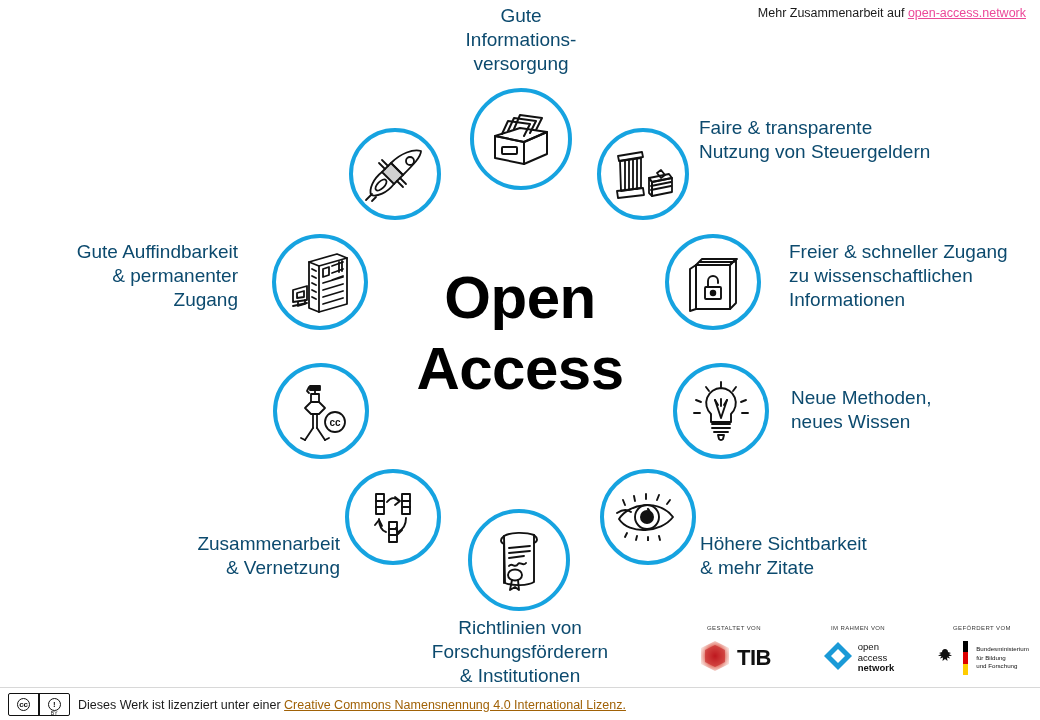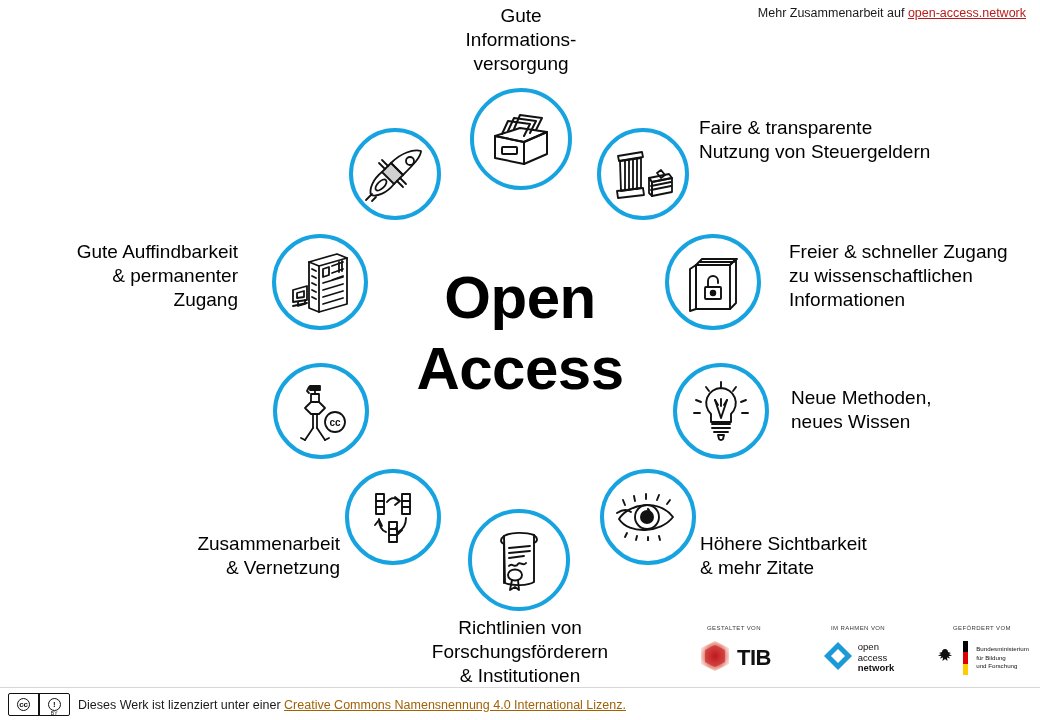--- a/index.html
+++ b/index.html
@@ -23,21 +23,21 @@
   .header-note {
     position: absolute;
     top: 6px;
     right: 14px;
     font-size: 12.5px;
     color: #1a1a1a;
     white-space: nowrap;
   }
   .header-note a,
   .header-link {
-    color: #b91c1c;
+    color: #ec4899;
     margin-top: 40px;
   }
 
   
   .center-word {
     position: absolute;
     left: 50%;
     top: 263px;
     transform: translateX(-50%);
     width: 330px;
@@ -61,21 +61,21 @@
     align-items: center;
     justify-content: center;
   }
   .node svg { display: block; }
 
   
   .label {
     position: absolute;
     font-size: 19px;
     line-height: 1.26;
-    color: #000000;
+    color: #0c4a6e;
     white-space: pre-line;
   }
   .label.r { text-align: right; }
   .label.l { text-align: left; }
   .label.c { text-align: center; }
 
   
   .footer-rule {
     position: absolute;
     left: 0;

